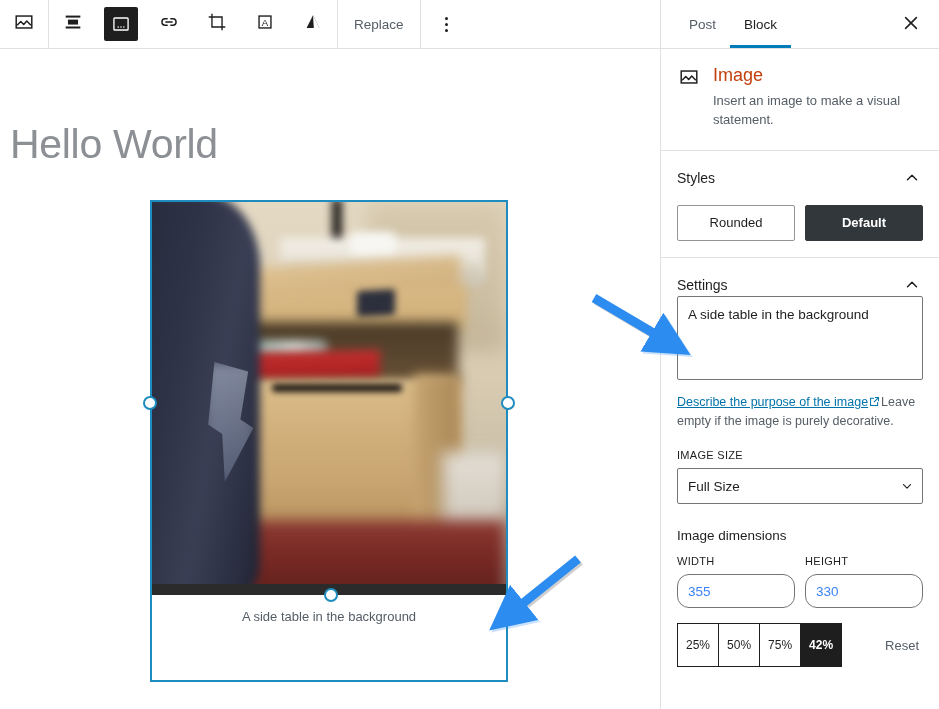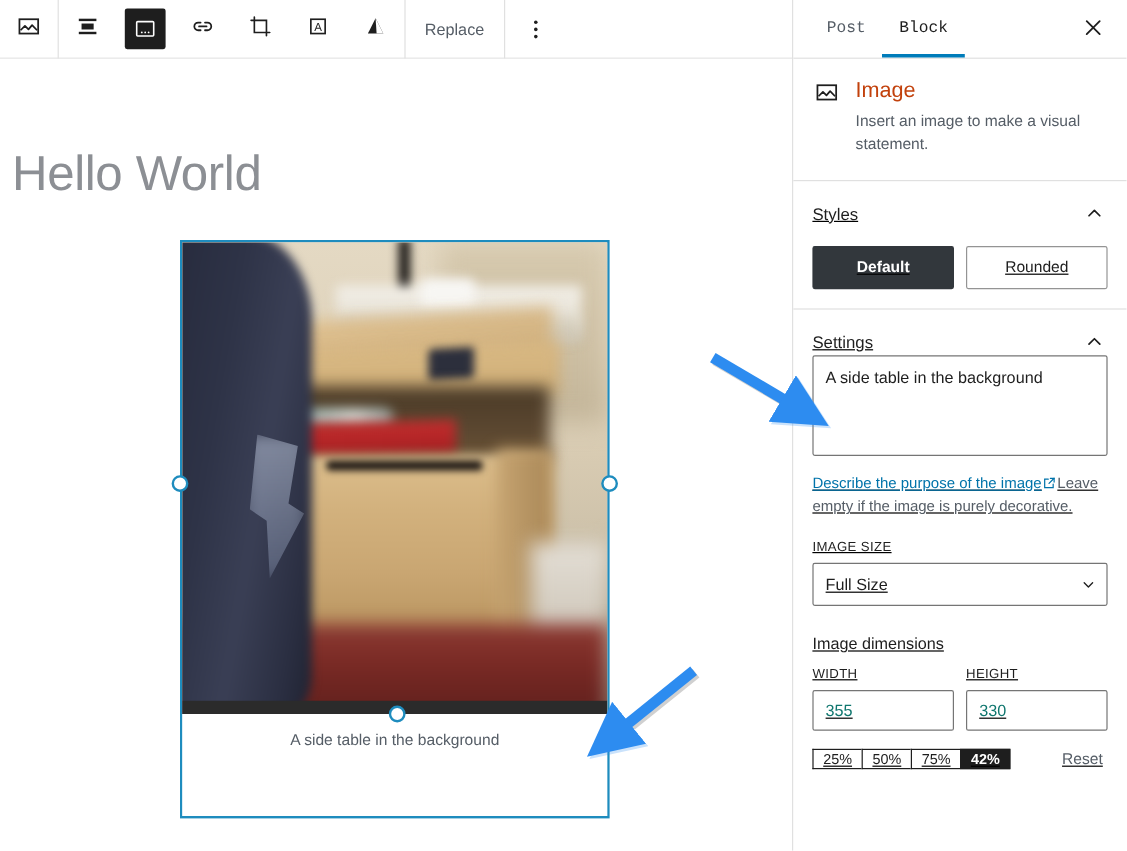--- a/index.html
+++ b/index.html
@@ -233,36 +233,35 @@
     height: 49px;
     display: flex; align-items: center;
     border-bottom: 1px solid #e0e0e0;
     padding-left: 14px;
   }
   .sb-tab {
     height: 48px; padding: 0 14px;
     display: flex; align-items: center;
     font-size: 13.5px; color: #555d66; cursor: pointer;
     background: none; border: none;
-    font-family: Liberation Mono, monospace;
+    font-family: Liberation Sans, sans-serif;
   }
   .sb-tab.active {
     color: #1e1e1e; font-weight: 400;
     box-shadow: inset 0 -3px 0 #007cba;
   }
   .sb-close {
     position: absolute; right: 12px; top: 9px;
     width: 32px; height: 32px;
     display:flex; align-items:center; justify-content:center;
     cursor: pointer; color:#1e1e1e;
   }
   .sb-section {
     padding: 16px 16px 16px 16px;
     border-bottom: 1px solid #e0e0e0;
-    text-decoration: underline;
   }
   .blockcard {
     display: flex; gap: 12px; padding: 16px 16px 20px 16px;
     border-bottom: 1px solid #e0e0e0;
   }
   .blockcard .bc-icon {
     width: 24px; height: 24px; flex: none; margin-top: 2px;
     display:flex; align-items:center; justify-content:center;
   }
   .bc-title { font-size: 18px; color: #c2410c; margin-bottom: 6px; }
@@ -325,33 +324,33 @@
 
   .dims-title { font-size: 13.5px; color: #1e1e1e; margin-top: 24px; }
   .dims-row { display: flex; gap: 10px; margin-top: 12px; }
   .dim-col { flex: 1; }
   .dim-label {
     font-size: 11px; letter-spacing:.3px; text-transform: uppercase;
     color: #1e1e1e; display:block; margin-bottom: 7px;
   }
   .dim-input {
     width: 100%; height: 34px;
-    border: 1px solid #757575; border-radius: 2px;
-    padding: 0 10px; font-size: 13.5px; color: #0f766e;
+    border: 1px solid #757575; border-radius: 12px;
+    padding: 0 10px; font-size: 13.5px; color: #3b82f6;
     font-family: "Liberation Sans", sans-serif;
     outline: none;
     display:flex; align-items:center;
   }
   .pct-row {
     display: flex; align-items: center; justify-content: space-between;
     margin-top: 15px;
   }
   .pct-group { display: flex; }
   .pct-btn {
-    height: 17px; min-width: 36px; padding: 0 8px;
+    height: 44px; min-width: 36px; padding: 0 8px;
     display:flex; align-items:center; justify-content:center;
     border: 1px solid #1e1e1e; border-right: none;
     background: #fff; color: #1e1e1e; font-size: 12px; cursor: pointer;
     font-family: "Liberation Sans", sans-serif;
   }
   .pct-btn:last-child { border-right: 1px solid #1e1e1e; }
   .pct-btn.selected { background: #1e1e1e; color: #fff; font-weight: bold; }
   .reset-btn {
     background: none; border: none; cursor: pointer;
     font-size: 13px; color: #555d66; padding: 0 4px;
@@ -546,22 +545,22 @@
     <div class="sb-section">
       <div class="sec-head">
         <span class="sec-title">Styles</span>
         <span class="chev">
           <svg width="18" height="18" viewBox="0 0 20 20" fill="none" stroke="#1e1e1e" stroke-width="1.6" stroke-linecap="round" stroke-linejoin="round">
             <polyline points="5,12 10,7 15,12"></polyline>
           </svg>
         </span>
       </div>
       <div class="styles-row">
+        <button class="style-btn">Rounded</button>
         <button class="style-btn selected">Default</button>
-        <button class="style-btn">Rounded</button>
       </div>
     </div>
 
     <div class="sb-section" style="border-bottom:none;">
       <div class="sec-head">
         <span class="sec-title">Settings</span>
         <span class="chev">
           <svg width="18" height="18" viewBox="0 0 20 20" fill="none" stroke="#1e1e1e" stroke-width="1.6" stroke-linecap="round" stroke-linejoin="round">
             <polyline points="5,12 10,7 15,12"></polyline>
           </svg>

